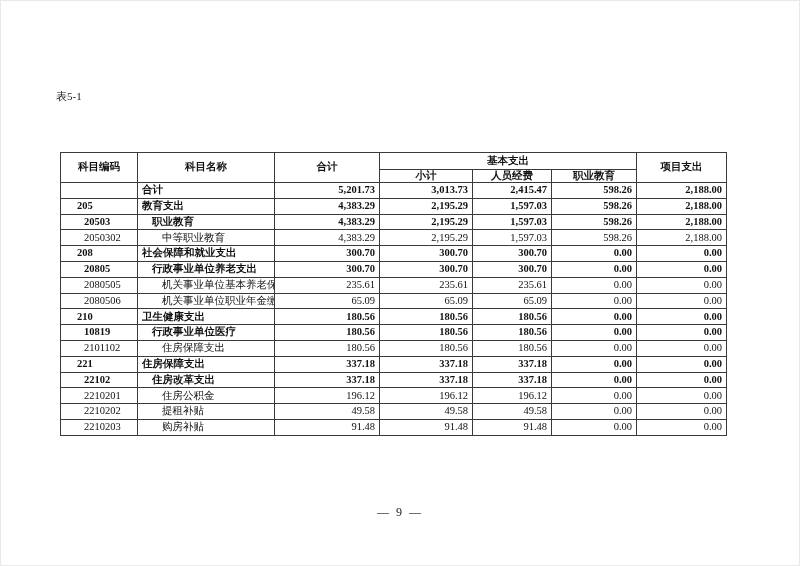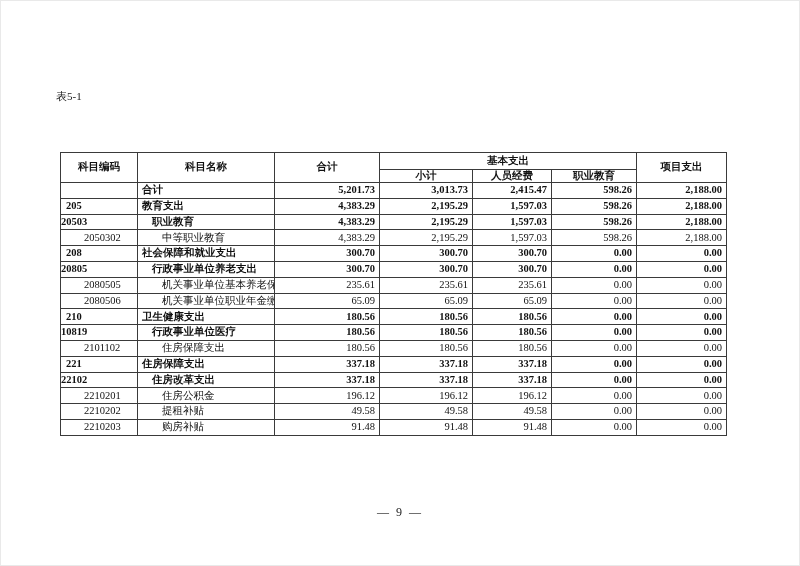--- a/index.html
+++ b/index.html
@@ -40,22 +40,22 @@
     font-weight:bold; text-align:center; vertical-align:middle;
     font-size:10.5px;
   }
   .hrow1 th { height:17px; }
   .hrow2 th { height:13px; }
   table.budget td { height:15.8px; vertical-align:middle; }
   td.code, td.name { text-align:left; }
   td.num { text-align:right; padding-right:4px;
     font-family:"Liberation Serif","DejaVu Serif",serif; }
   tr.bold td { font-weight:bold; }
-  td.code.lv0 { padding-left:5px; }
-  td.code.lv1 { padding-left:0; }
+  td.code.lv0 { padding-left:16px; }
+  td.code.lv1 { padding-left:23px; }
   td.code.lv2 { padding-left:23px;font-family:Liberation Serif, serif; }
   td.name.lv0 { padding-left:4px; }
   td.name.lv1 { padding-left:14px; }
   td.name.lv2 { padding-left:24px;margin-top:17px; }
   .page-number {
     position:absolute; left:0; top:505px; width:100%;
     text-align:center; font-size:12px; color:#222;
     letter-spacing:2px;
   }
 </style>

